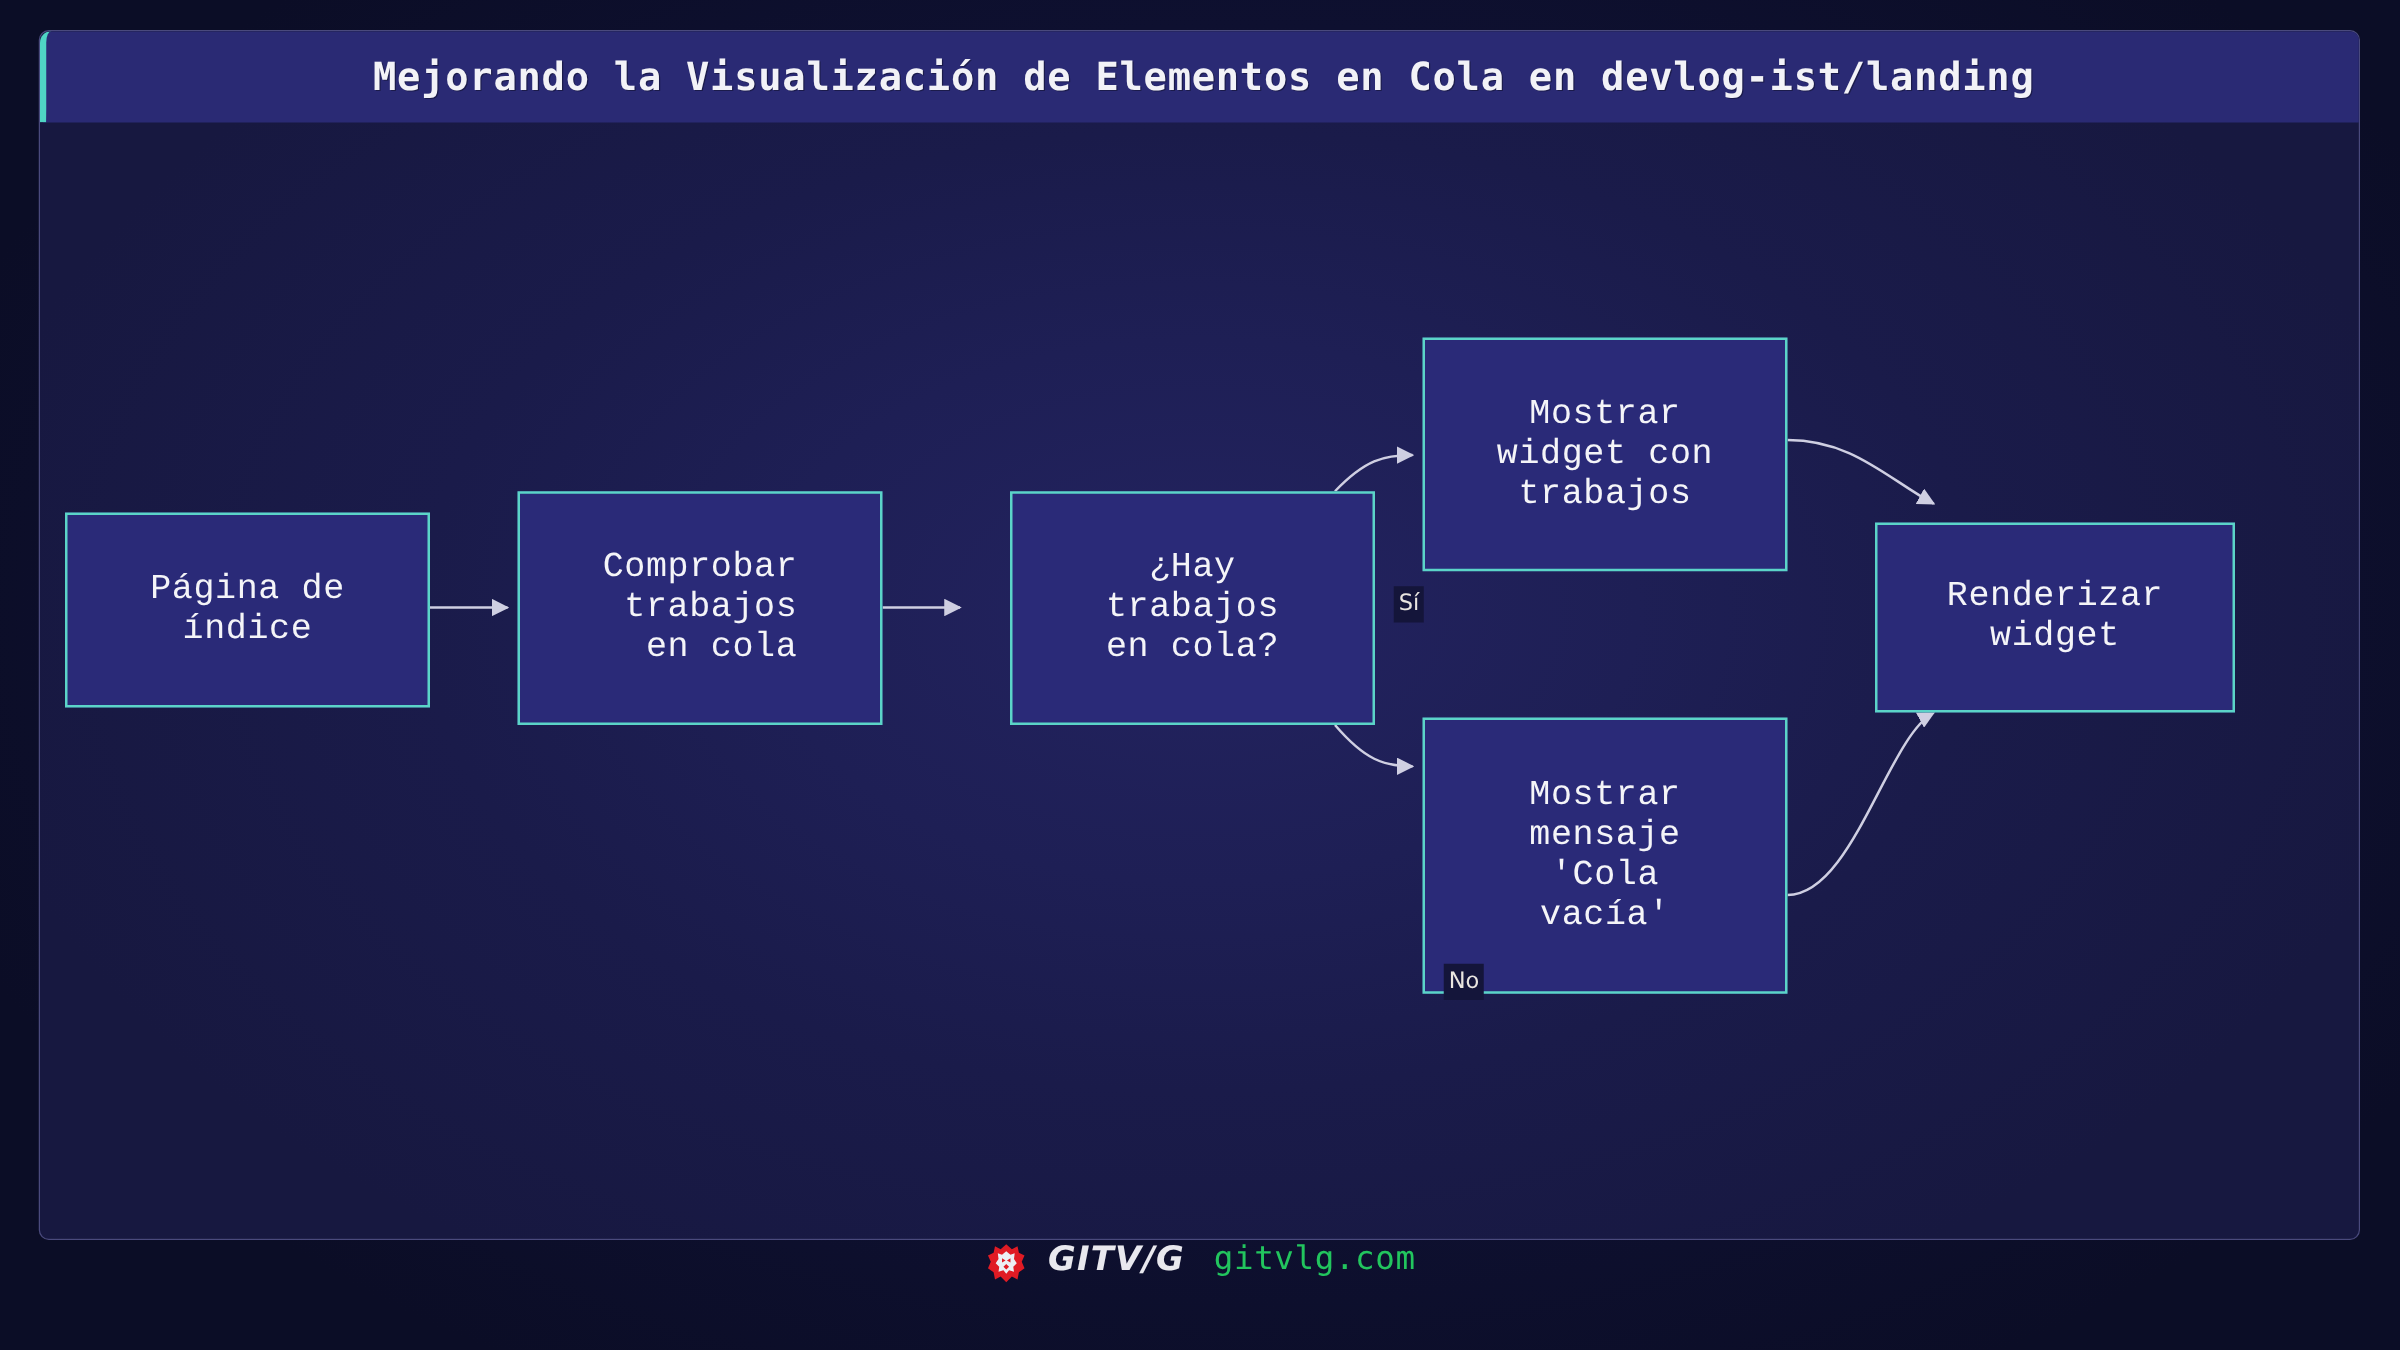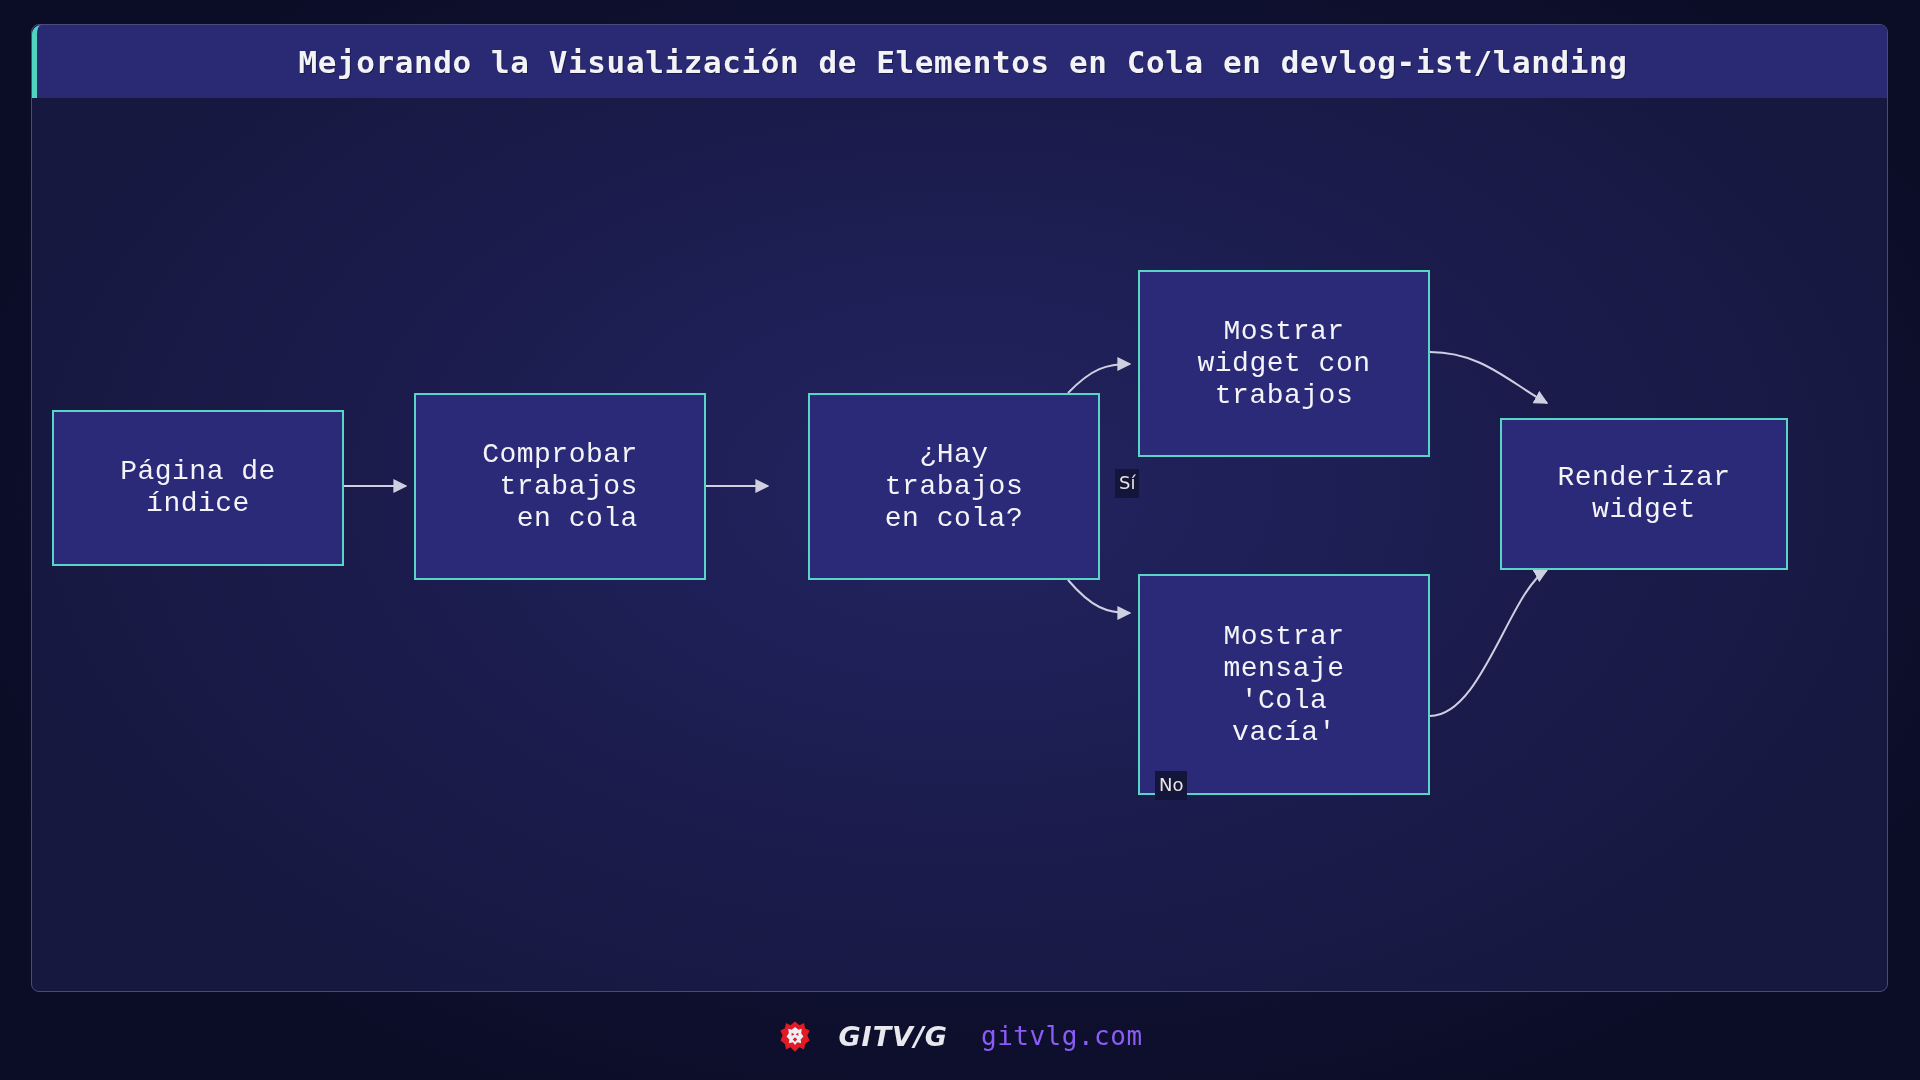--- a/index.html
+++ b/index.html
@@ -114,40 +114,39 @@
   }
 
   
   #footer {
     position: absolute;
     left: 0;
     top: 992px;
     width: 1920px;
     height: 88px;
     display: flex;
-    align-items: center;
     justify-content: center;
-    gap: 25px;
+    gap: 15px;
   }
 
   #lion-icon { display: block; }
 
   #brand-text {
     font-family: "DejaVu Sans", sans-serif;
     font-size: 27px;
     font-weight: bold;
     font-style: italic;
     color: #e8e8ee;
     letter-spacing: 1px;
   }
 
   #site-text {
     font-family: "DejaVu Sans Mono", monospace;
     font-size: 26px;
-    color: #8b5cf6;
+    color: #22c55e;
     letter-spacing: 0.5px;
     margin-left: 8px;
   }
 </style>
 </head>
 <body>
 
 <div id="page-bg"></div>
 
 <div id="canvas">

